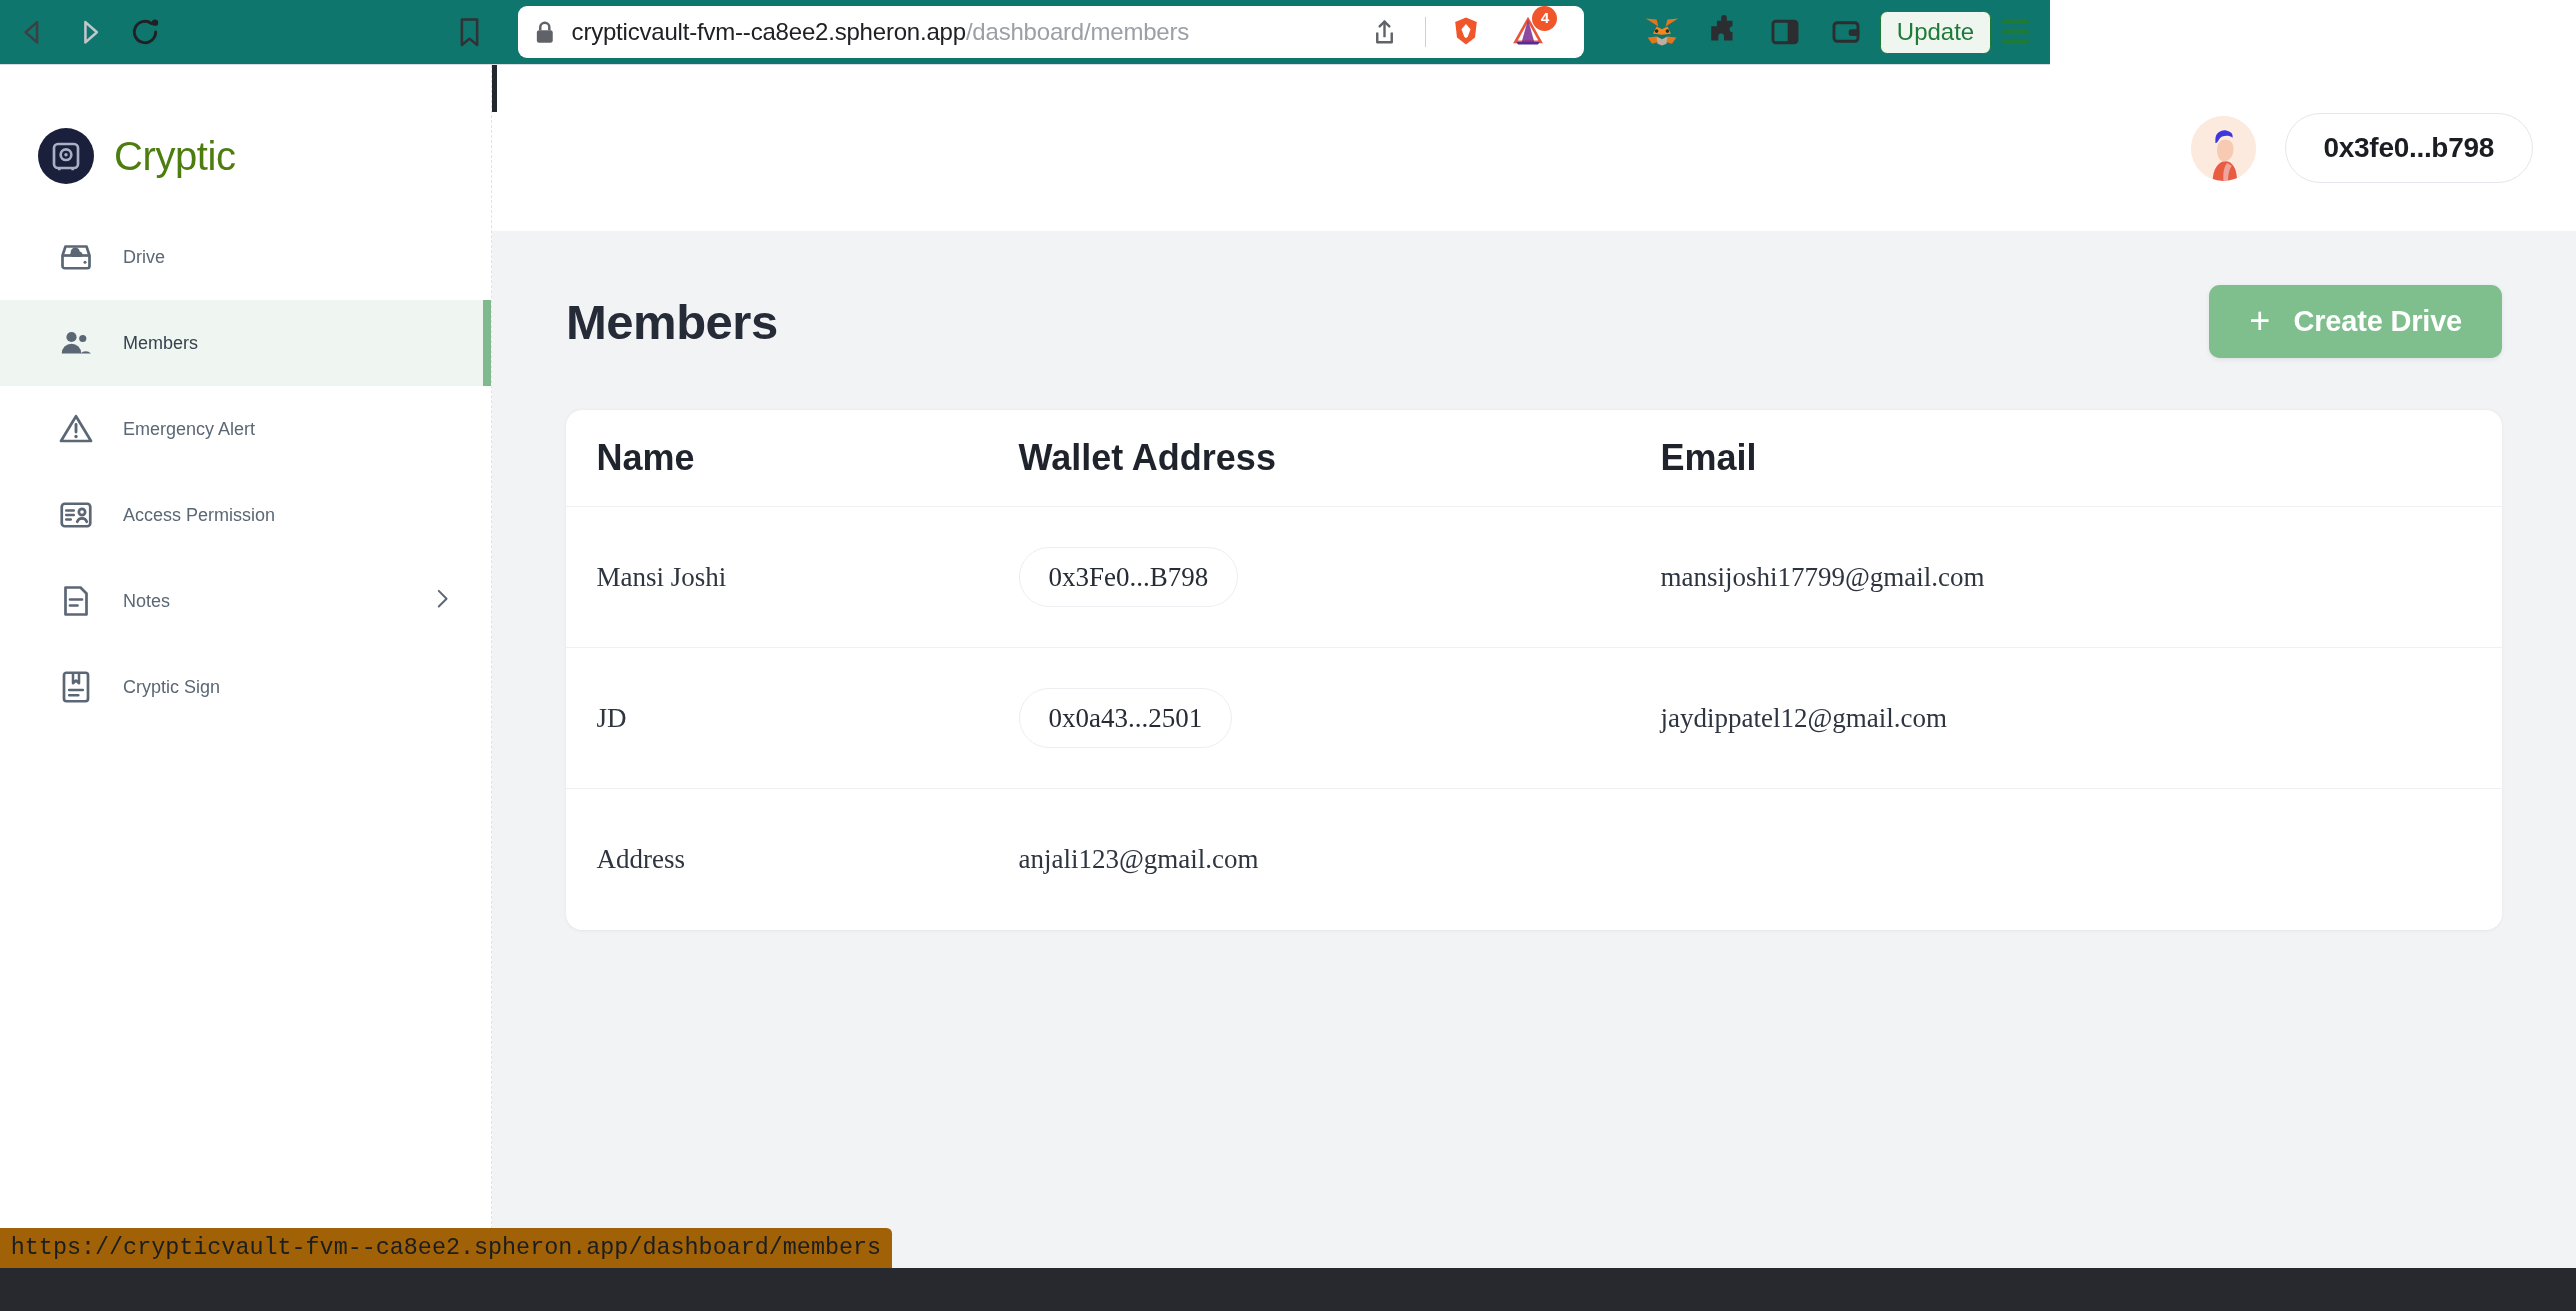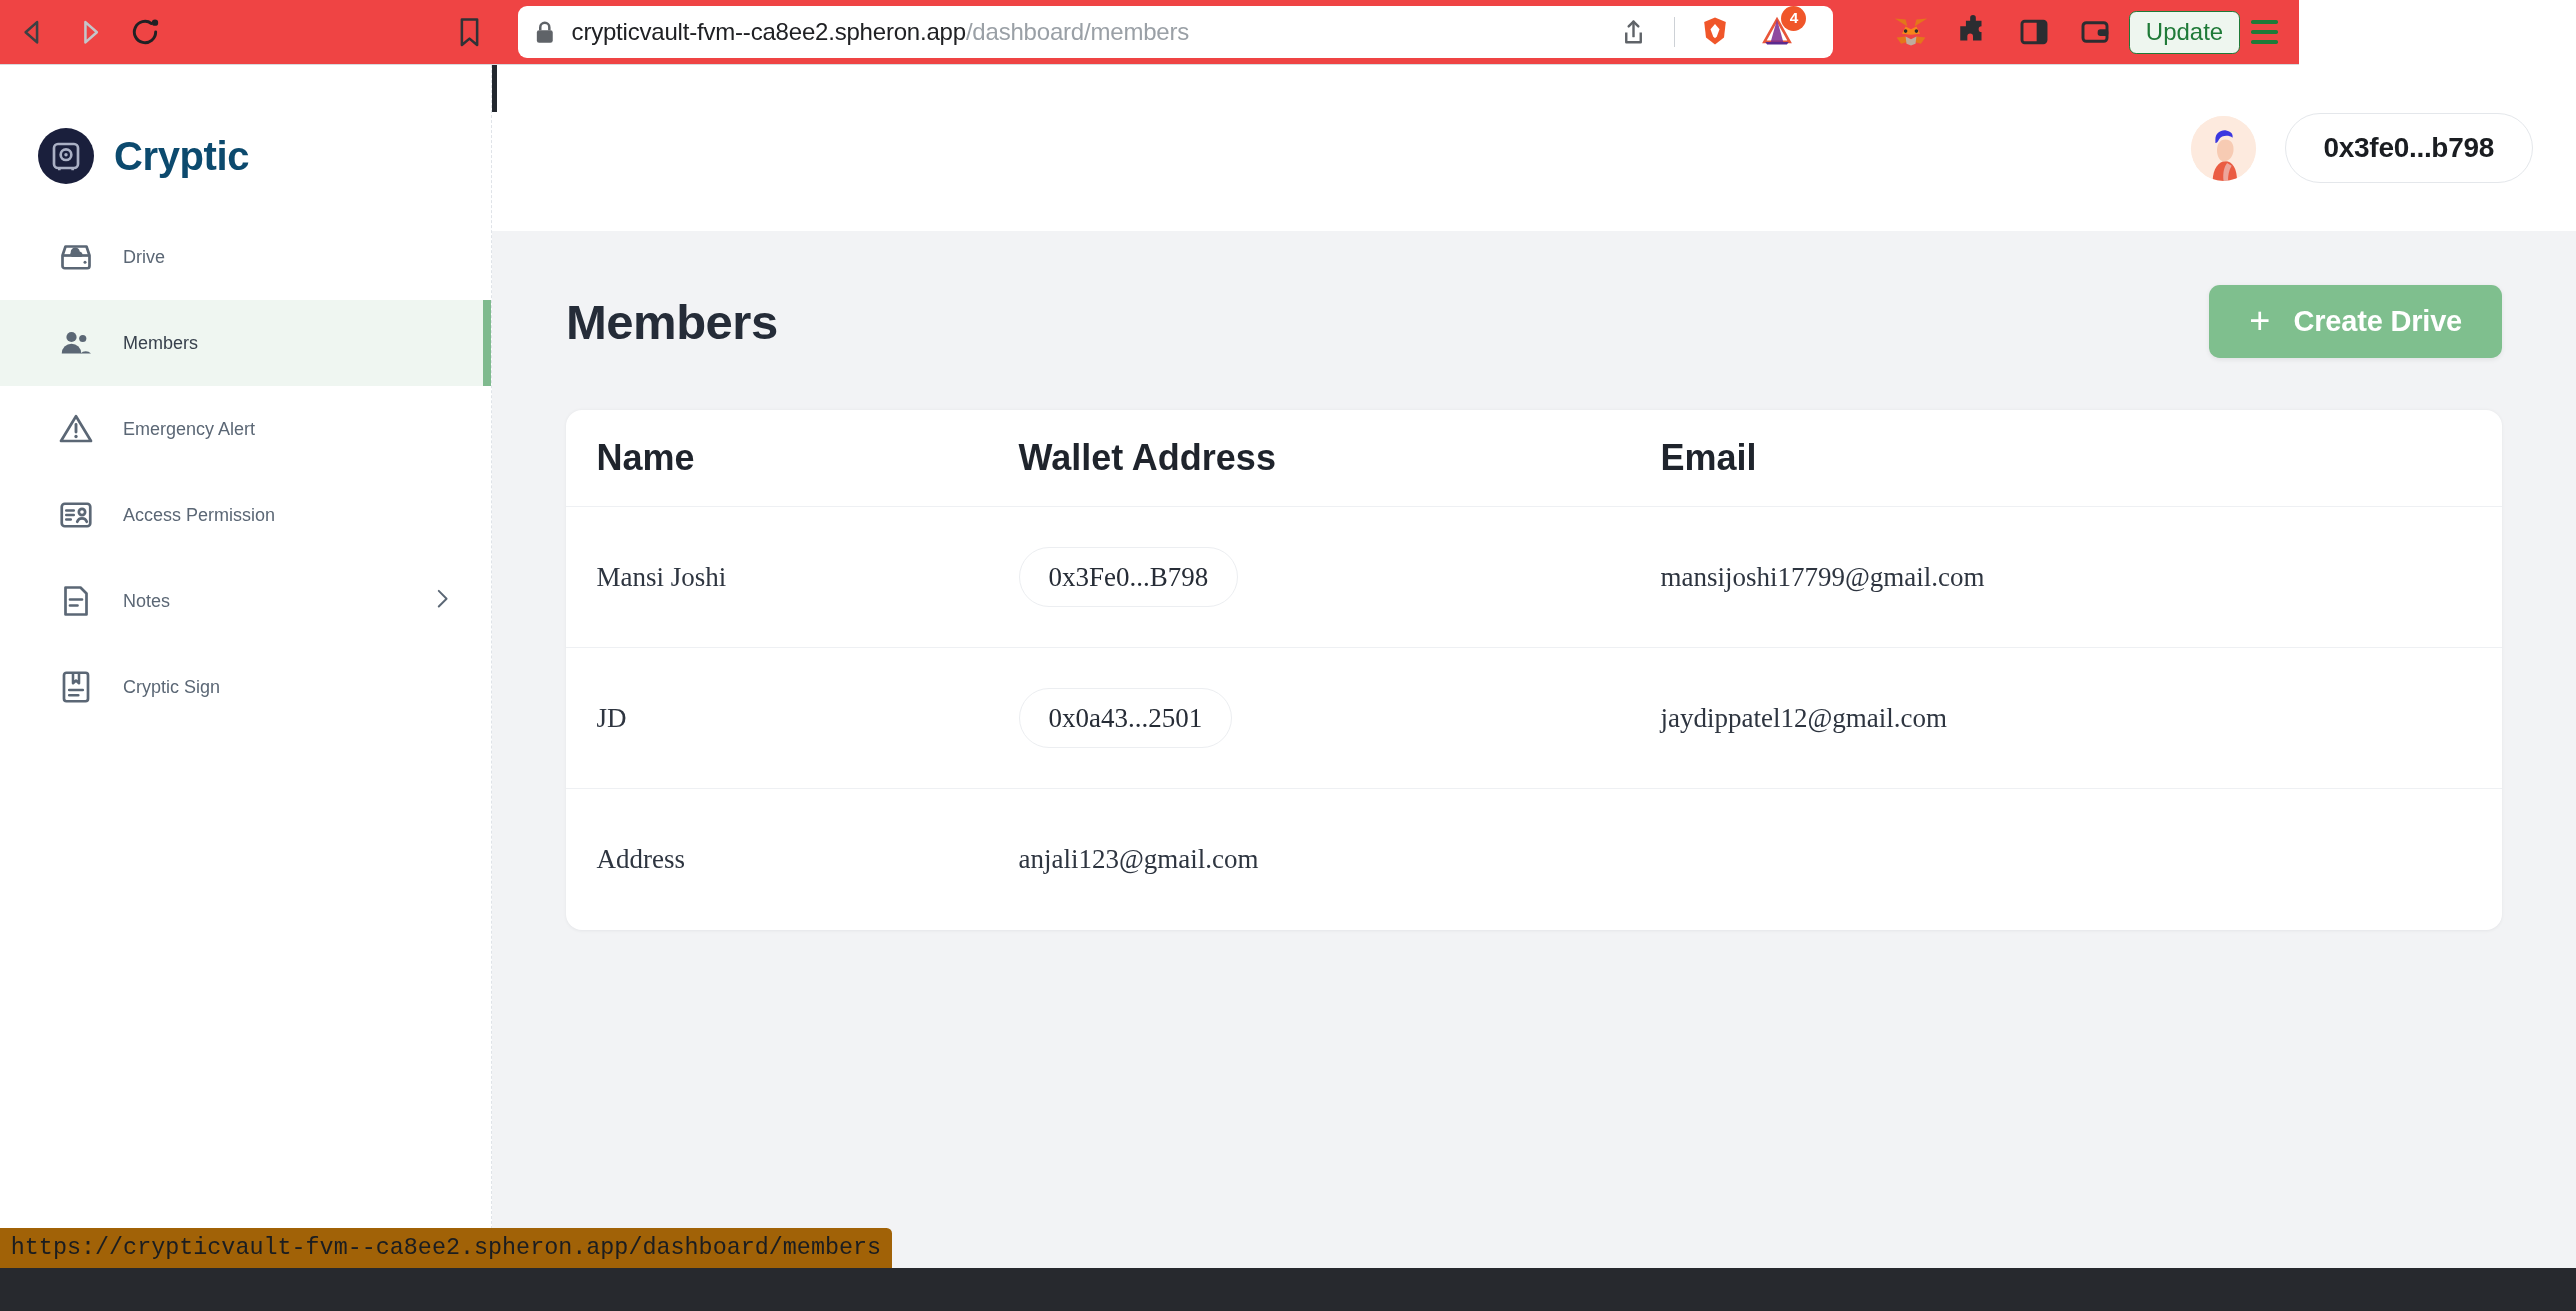--- a/index.html
+++ b/index.html
@@ -9,23 +9,23 @@
     height: 1311px;
     overflow: hidden;
     font-family: "Liberation Sans", sans-serif;
     background: #ffffff;
   }
 
   
   .browser-toolbar {
     position: absolute;
     top: 0; left: 0;
-    width: 2299px;
+    width: 2050px;
     height: 65px;
-    background: #ef4444;
+    background: #0f766e;
     display: flex;
     align-items: center;
     border-bottom: 0.9px solid #d7dade;
   }
 
   .nav-btns {
     display: flex;
     align-items: center;
     gap: 0px;
     padding-left: 5.4px;
@@ -160,22 +160,22 @@
   .brand-mark {
     width: 56px; height: 56px;
     border-radius: 50%;
     background: #1a1f3c;
     display: flex; align-items: center; justify-content: center;
     flex-shrink: 0;
   }
 
   .brand-name {
     font-size: 40px;
-    font-weight: bold;
-    color: #0c4a6e;
+    font-weight: normal;
+    color: #4d7c0f;
     letter-spacing: -0.4px;
   }
 
   .nav { margin-top: 14.4px; }
 
   .nav-item {
     display: flex;
     align-items: center;
     gap: 27px;
     height: 86px;

